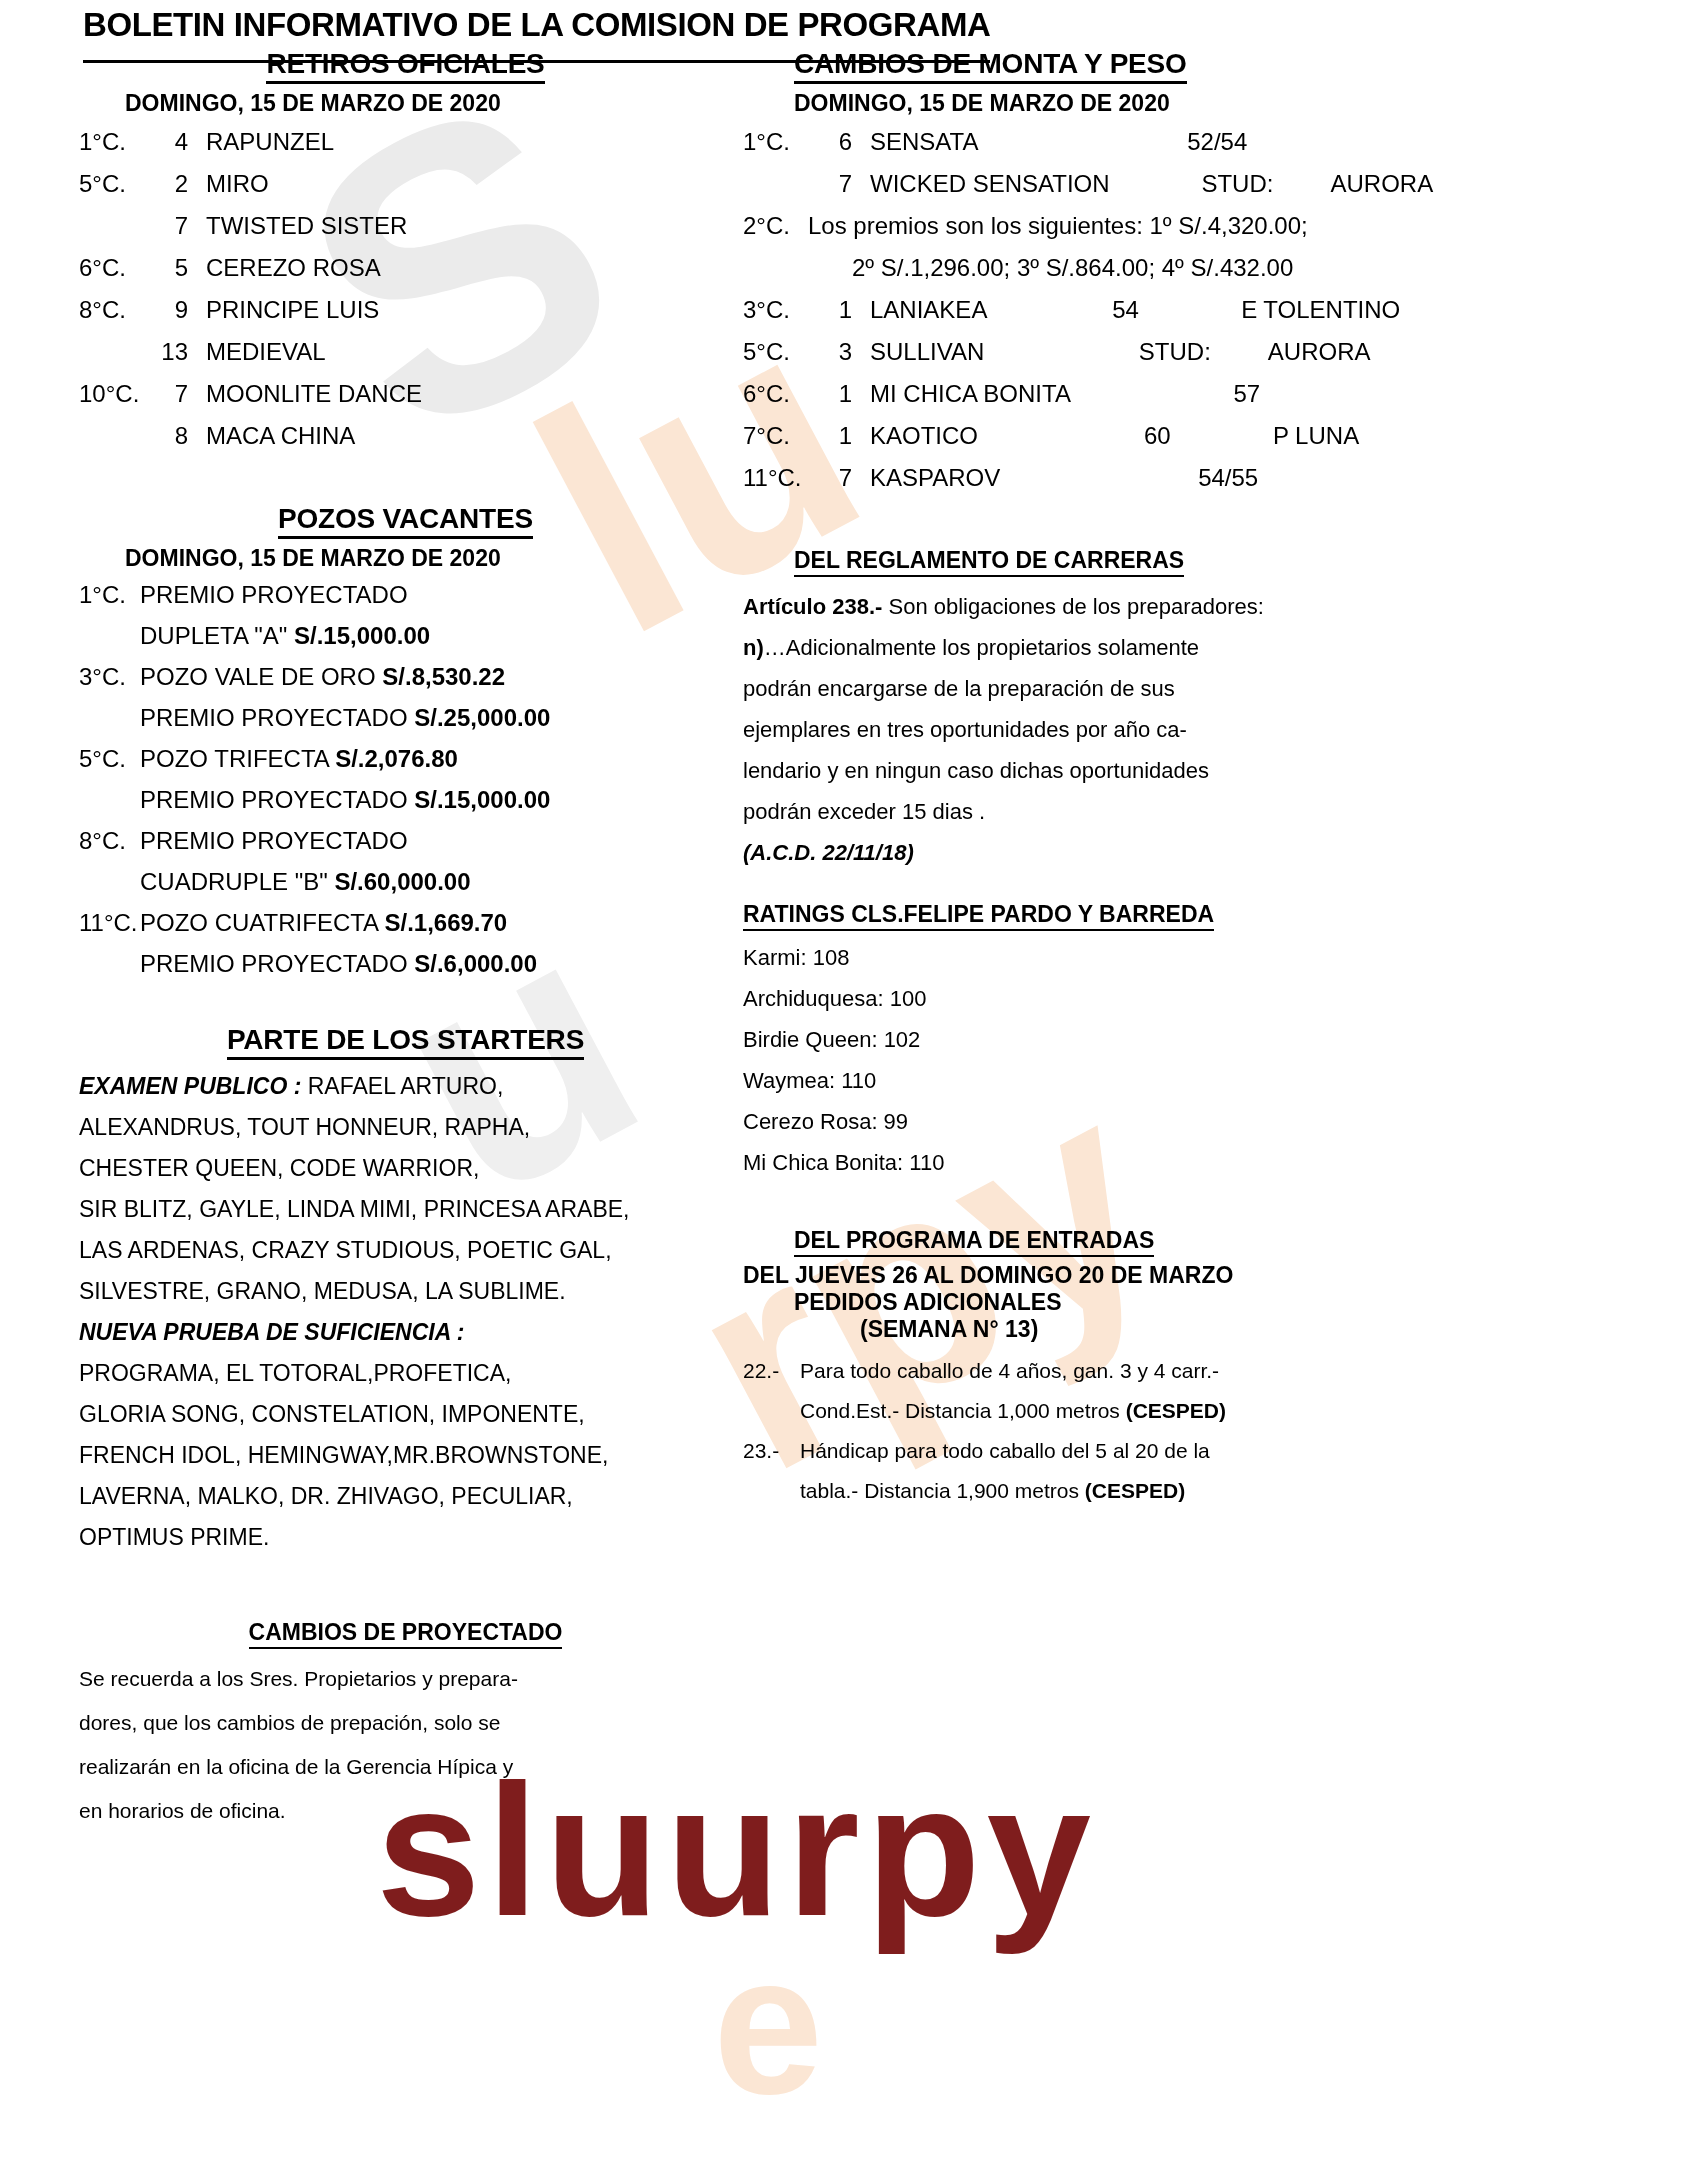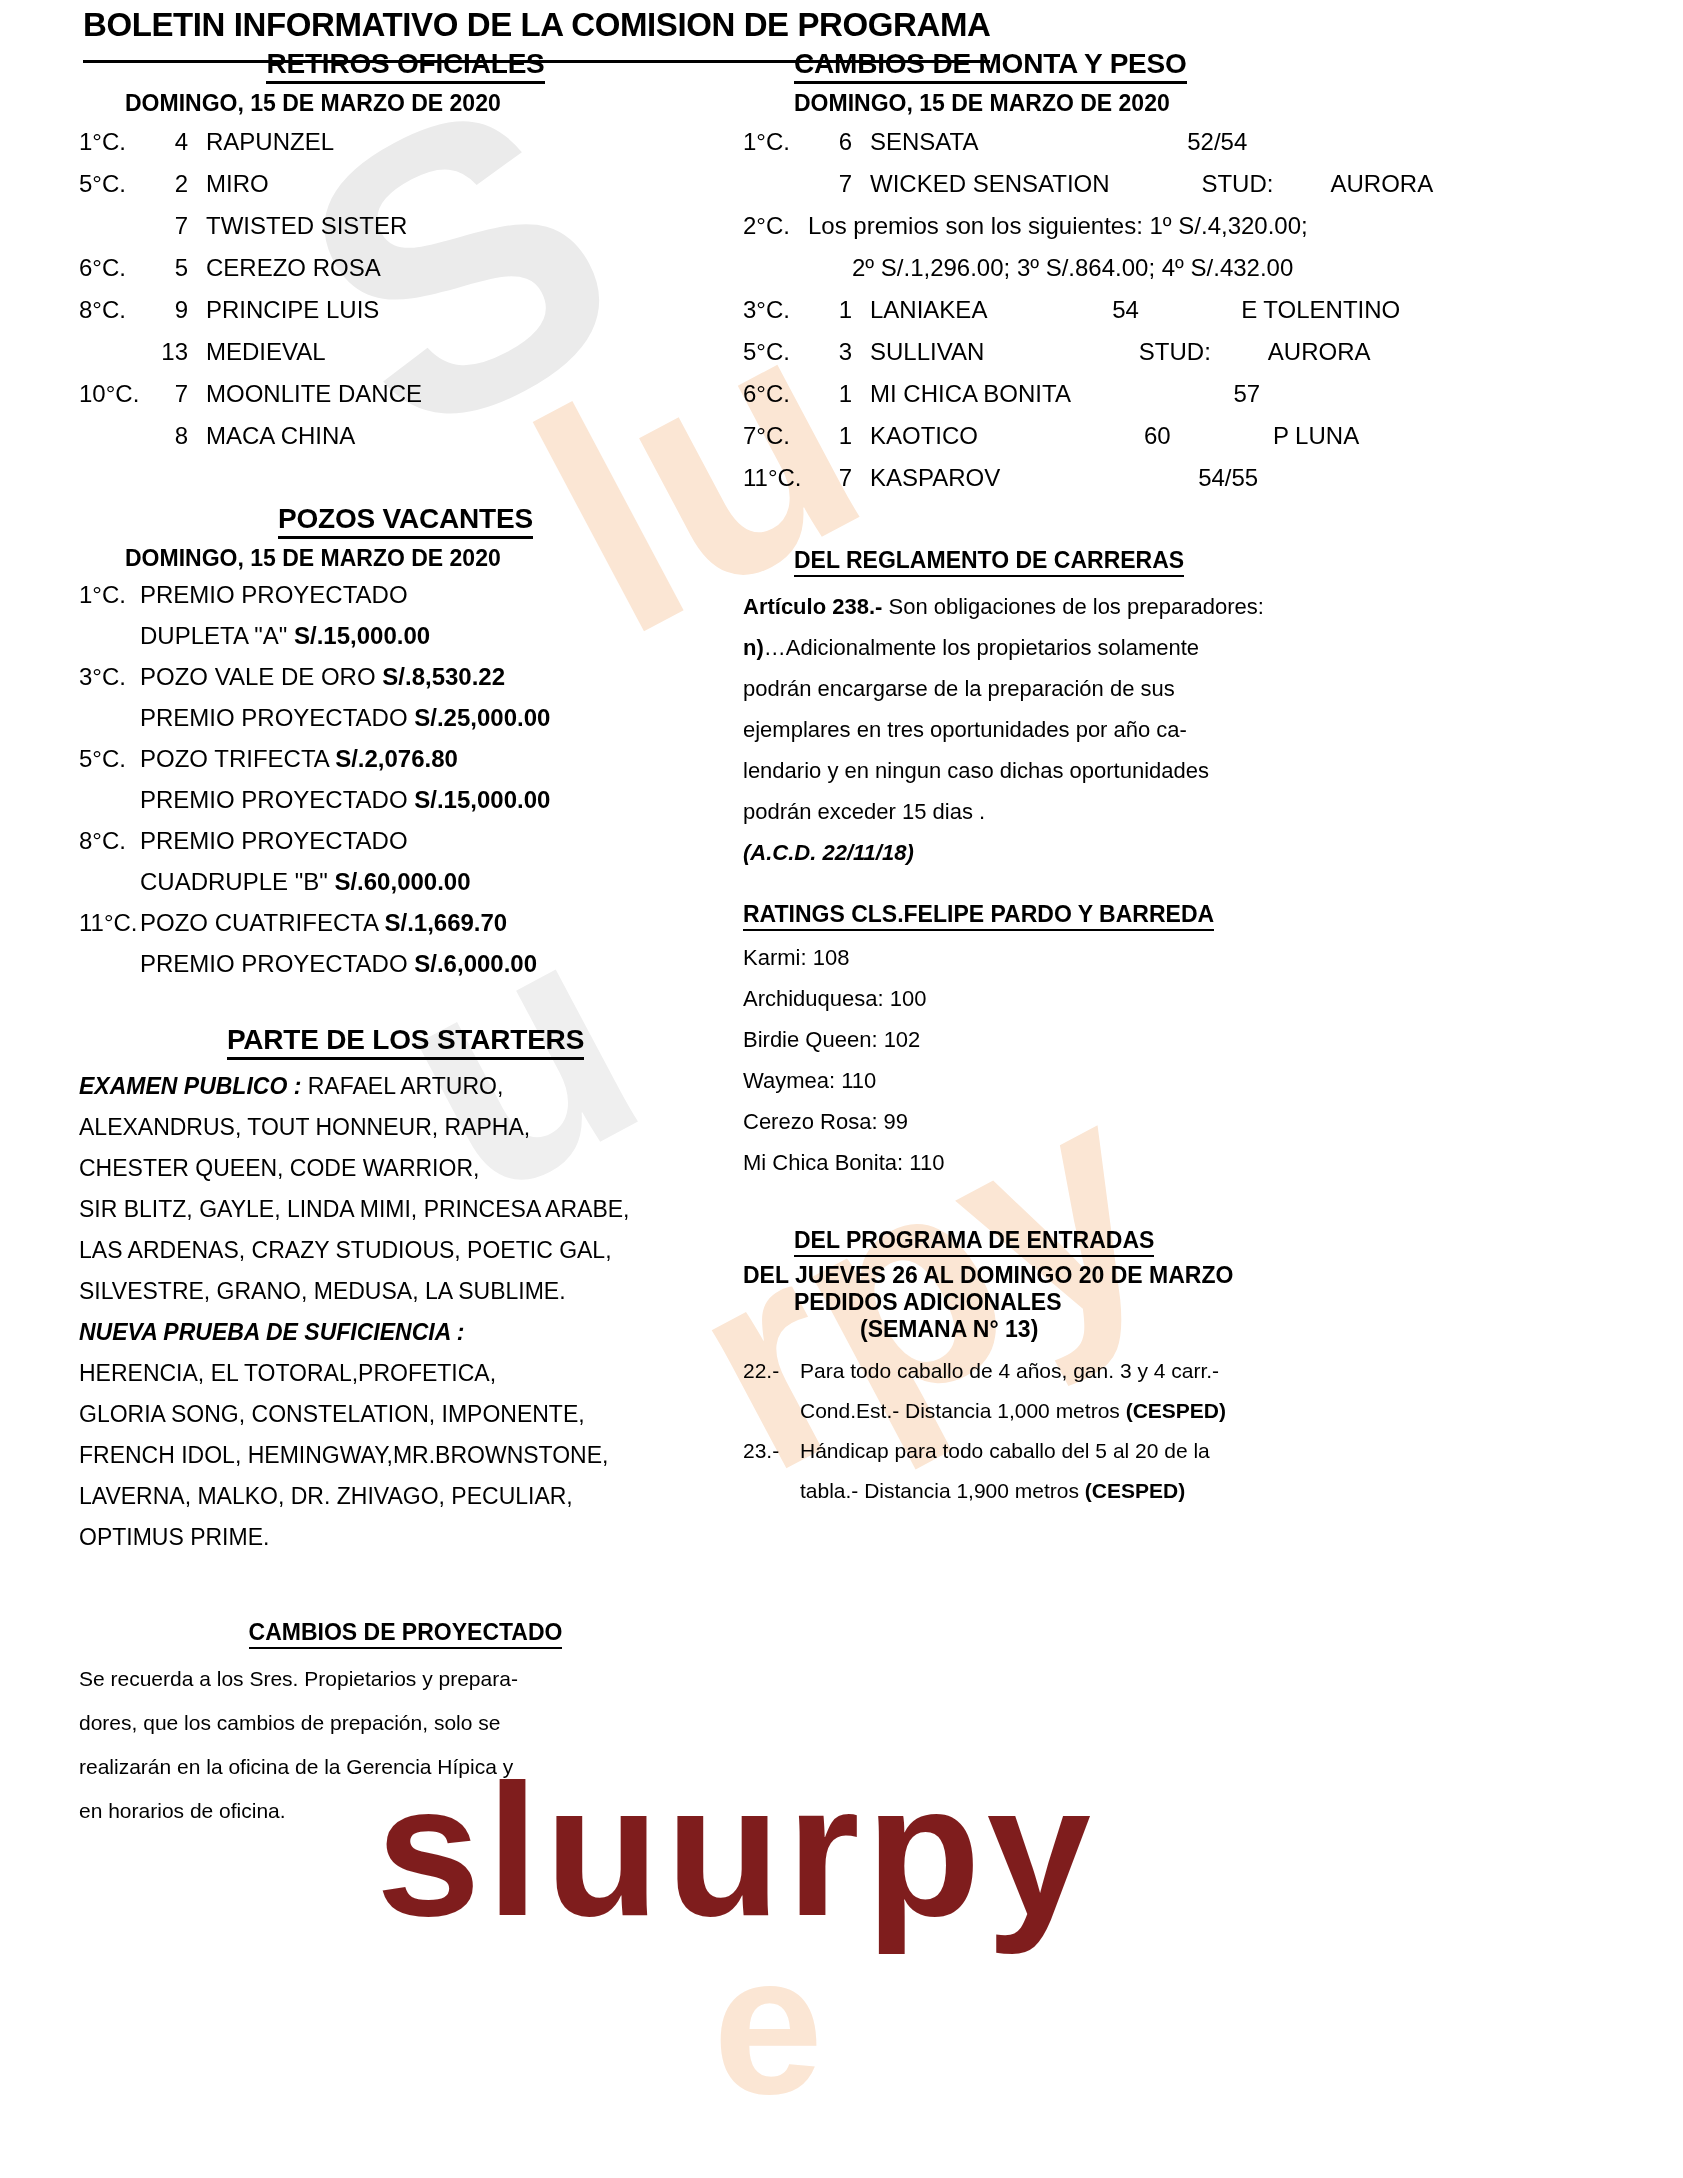--- a/index.html
+++ b/index.html
@@ -215,21 +215,21 @@
           <div class="para-starters">ALEXANDRUS, TOUT HONNEUR, RAPHA,</div>
           <div class="para-starters">CHESTER QUEEN, CODE WARRIOR,</div>
           <div class="para-starters">SIR BLITZ, GAYLE, LINDA MIMI, PRINCESA ARABE,</div>
           <div class="para-starters">LAS ARDENAS, CRAZY STUDIOUS, POETIC GAL,</div>
           <div class="para-starters">SILVESTRE, GRANO, MEDUSA, LA SUBLIME.</div>
         </div>
       <div class="para-starters">
         <span class="lbl-it">NUEVA PRUEBA DE SUFICIENCIA :</span>
       </div>
       <div id="prueba-lines">
-          <div class="para-starters">HERENCIA, EL TOTORAL,PROFETICA,</div>
+          <div class="para-starters">PROGRAMA, EL TOTORAL,PROFETICA,</div>
           <div class="para-starters">GLORIA SONG, CONSTELATION, IMPONENTE,</div>
           <div class="para-starters">FRENCH IDOL, HEMINGWAY,MR.BROWNSTONE,</div>
           <div class="para-starters">LAVERNA, MALKO, DR. ZHIVAGO, PECULIAR,</div>
           <div class="para-starters">OPTIMUS PRIME.</div>
         </div>
     </div>
 
     <div style="margin-top:61px;">
       <div class="center">
         <span class="sec-head-sm">CAMBIOS DE PROYECTADO</span>

